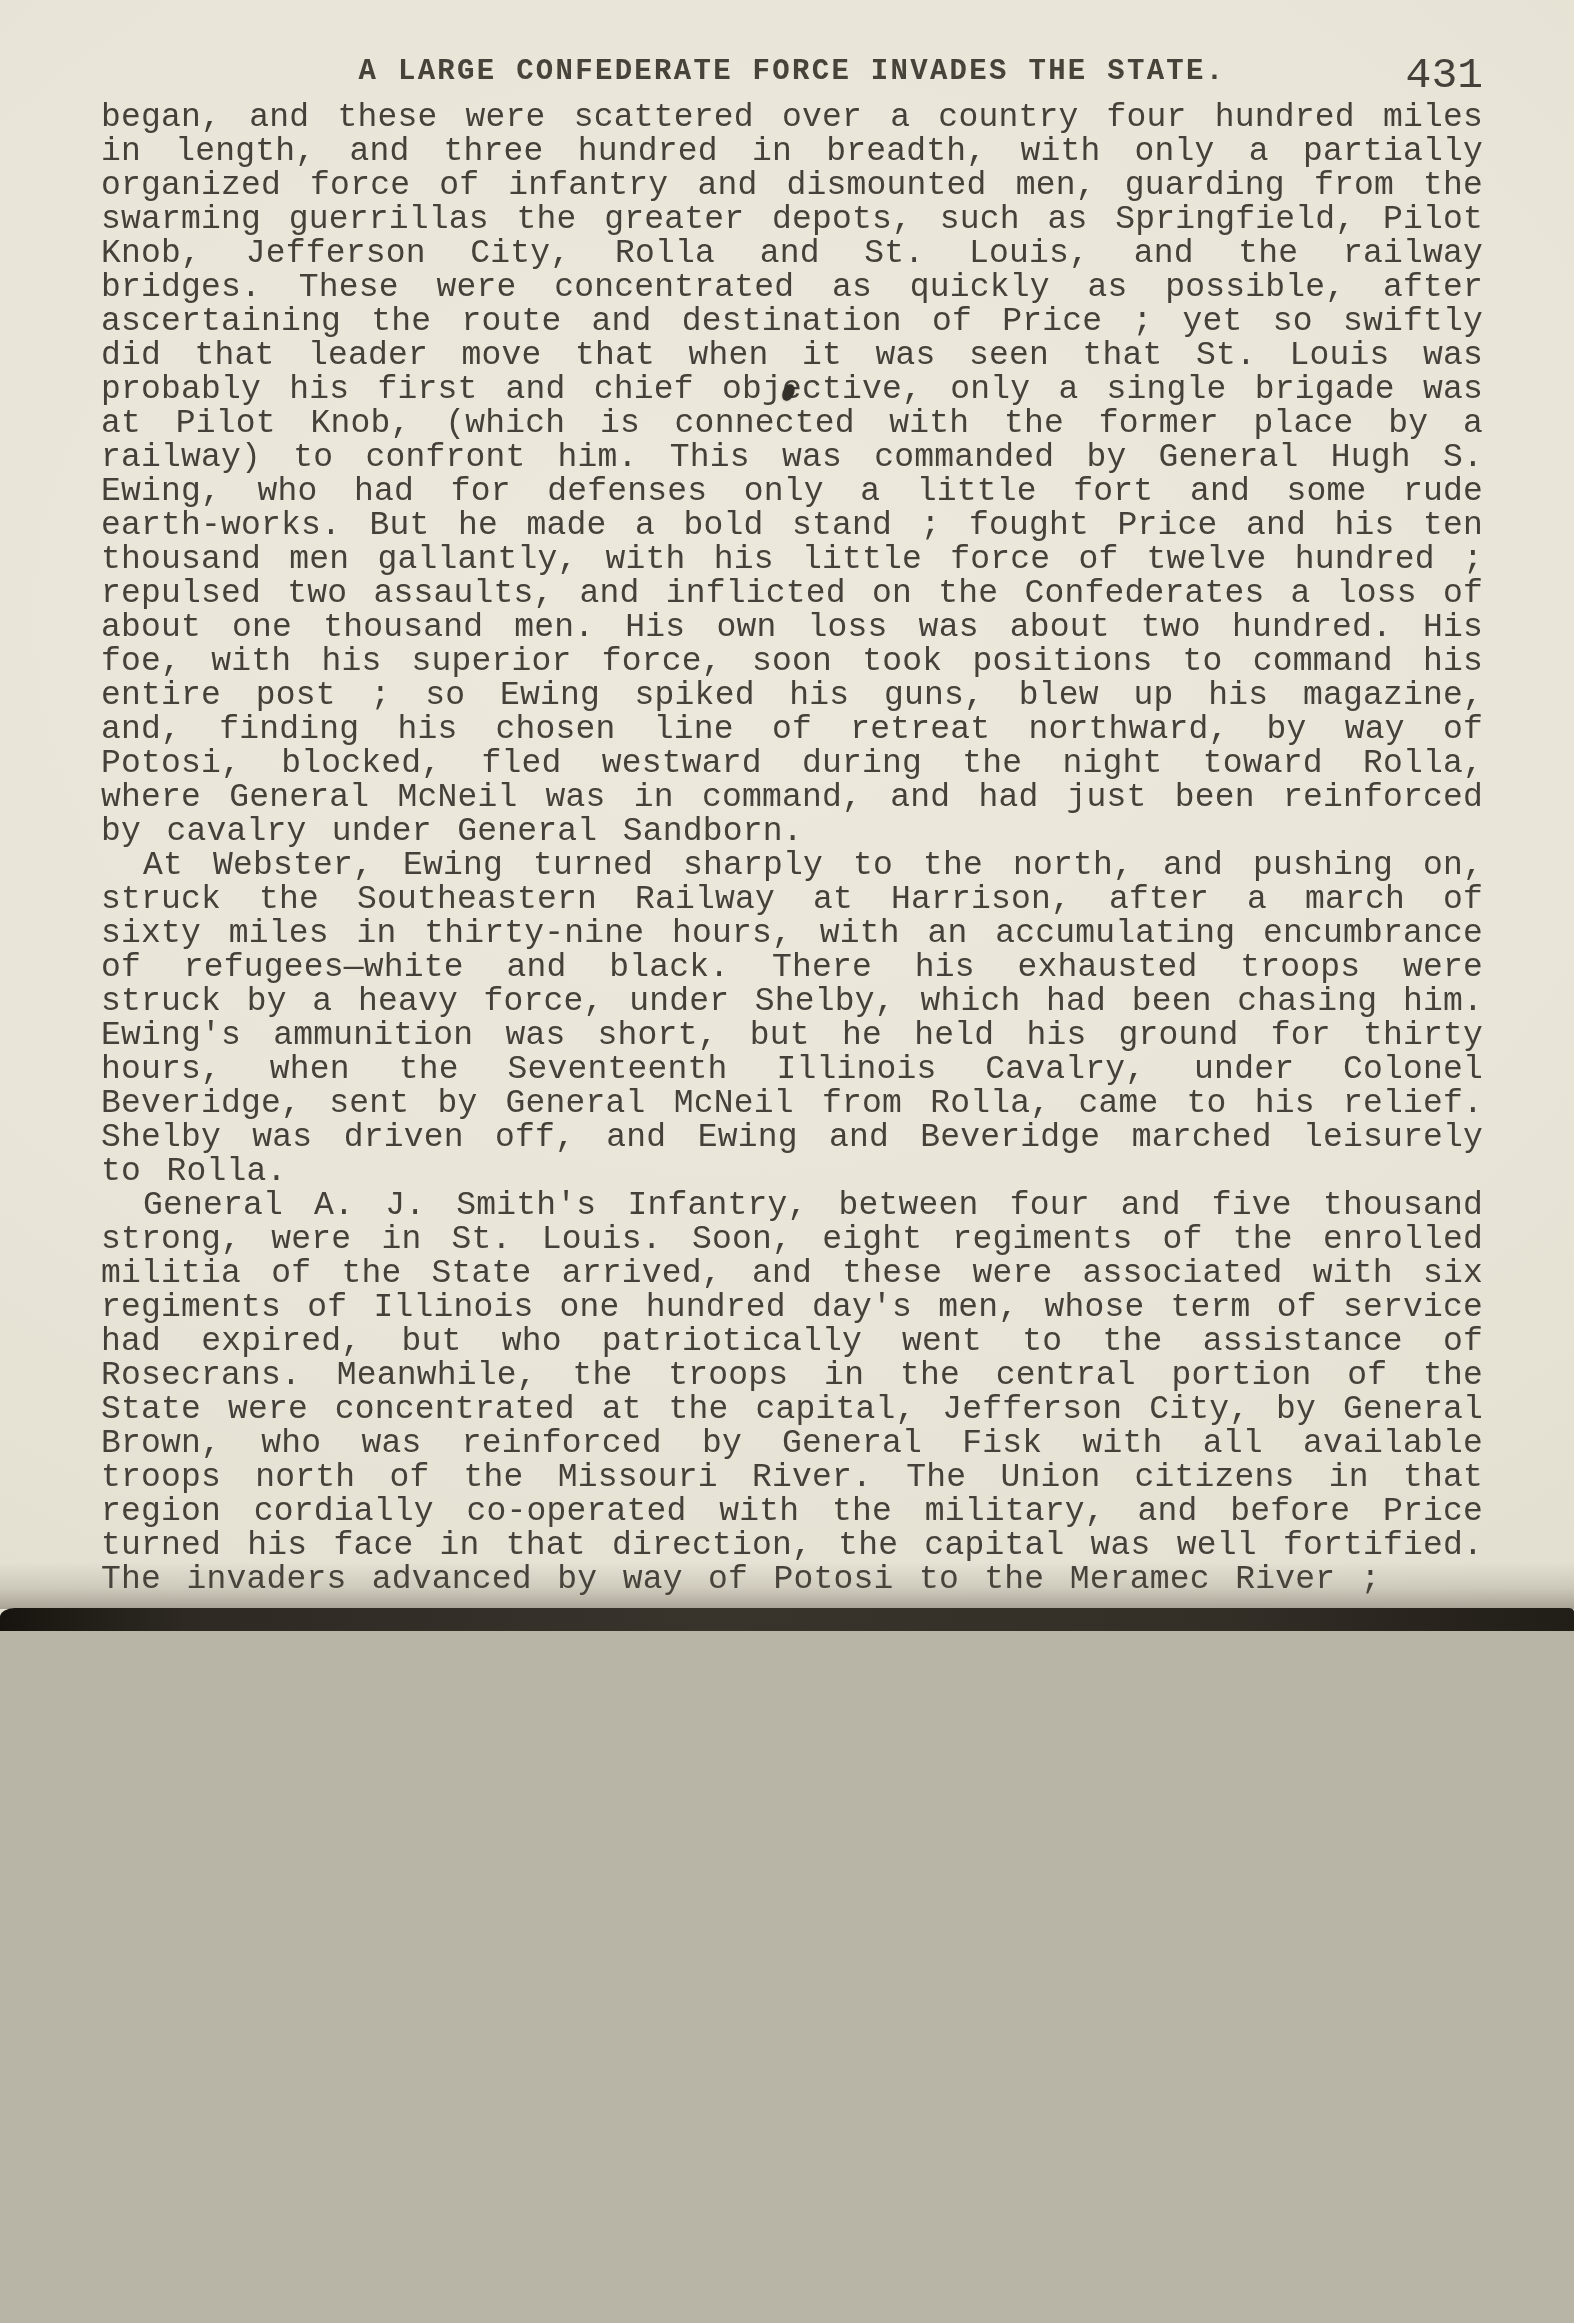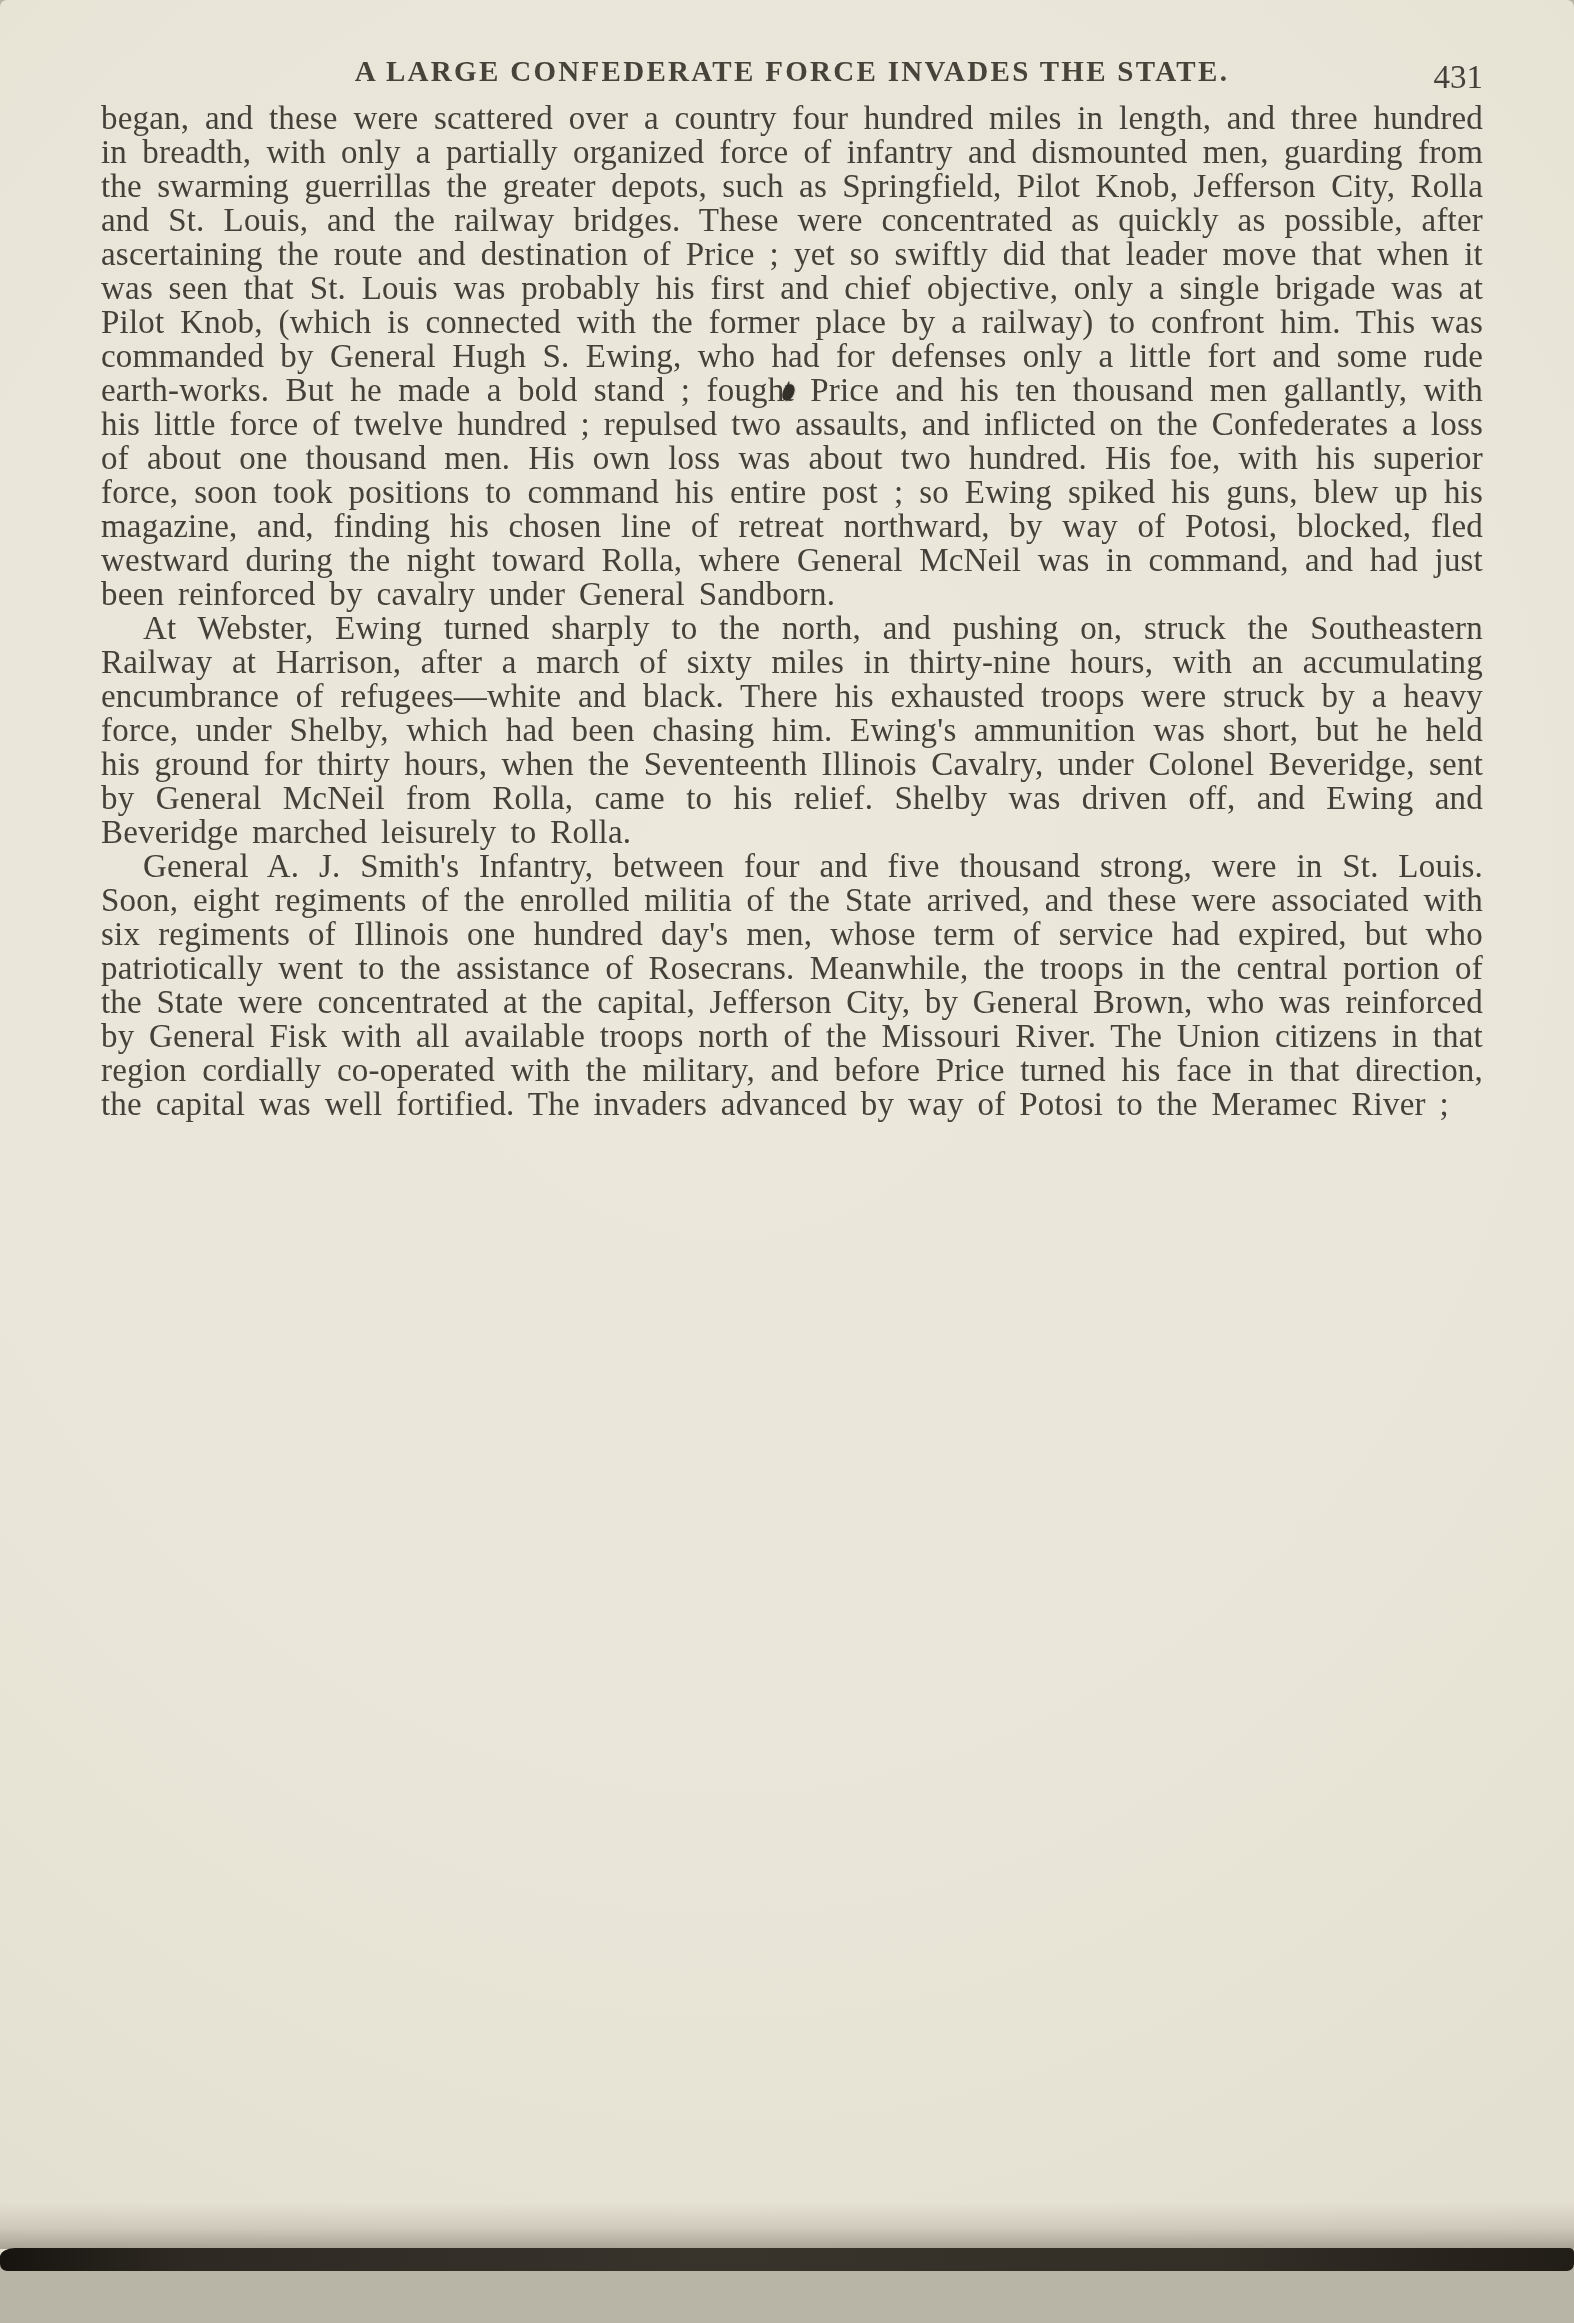--- a/index.html
+++ b/index.html
@@ -3,29 +3,28 @@
 <meta charset="utf-8">
 <style>
   html, body {
     margin: 0;
     padding: 0;
     background: #b8b4a6;
   }
   .page {
     position: relative;
     width: 1574px;
-    height: 2271px;
+    height: 1631px;
     margin: 0 auto;
     overflow: hidden;
     background:
       radial-gradient(ellipse 135% 105% at 46% 38%,
         #ece8db 0%, #e9e5d8 40%, #e3dfd0 70%, #d8d4c4 90%, #cbc7b7 100%);
-    font-family: Liberation Serif, serif;
+    font-family: Liberation Mono, monospace;
     color: #45413a;
-    border-radius: 7px;
   }
   .running-head {
     position: absolute;
     top: 51px;
     left: 101px;
     width: 1382px;
     height: 43px;
   }
   .head-title {
     position: absolute;
@@ -35,22 +34,22 @@
     text-align: center;
     font-size: 29px;
     font-weight: 700;
     letter-spacing: 2.3px;
     color: #47433b;
     white-space: nowrap;
   }
   .page-number {
     position: absolute;
     right: 0;
-    top: 8px;
-    font-size: 33px;
+    top: 0;
+    font-size: 43px;
     font-weight: 400;
     color: #45413a;
   }
   .text-block {
     position: absolute;
     top: 101px;
     left: 101px;
     width: 1382px;
     text-align: justify;
     font-size: 33px;

